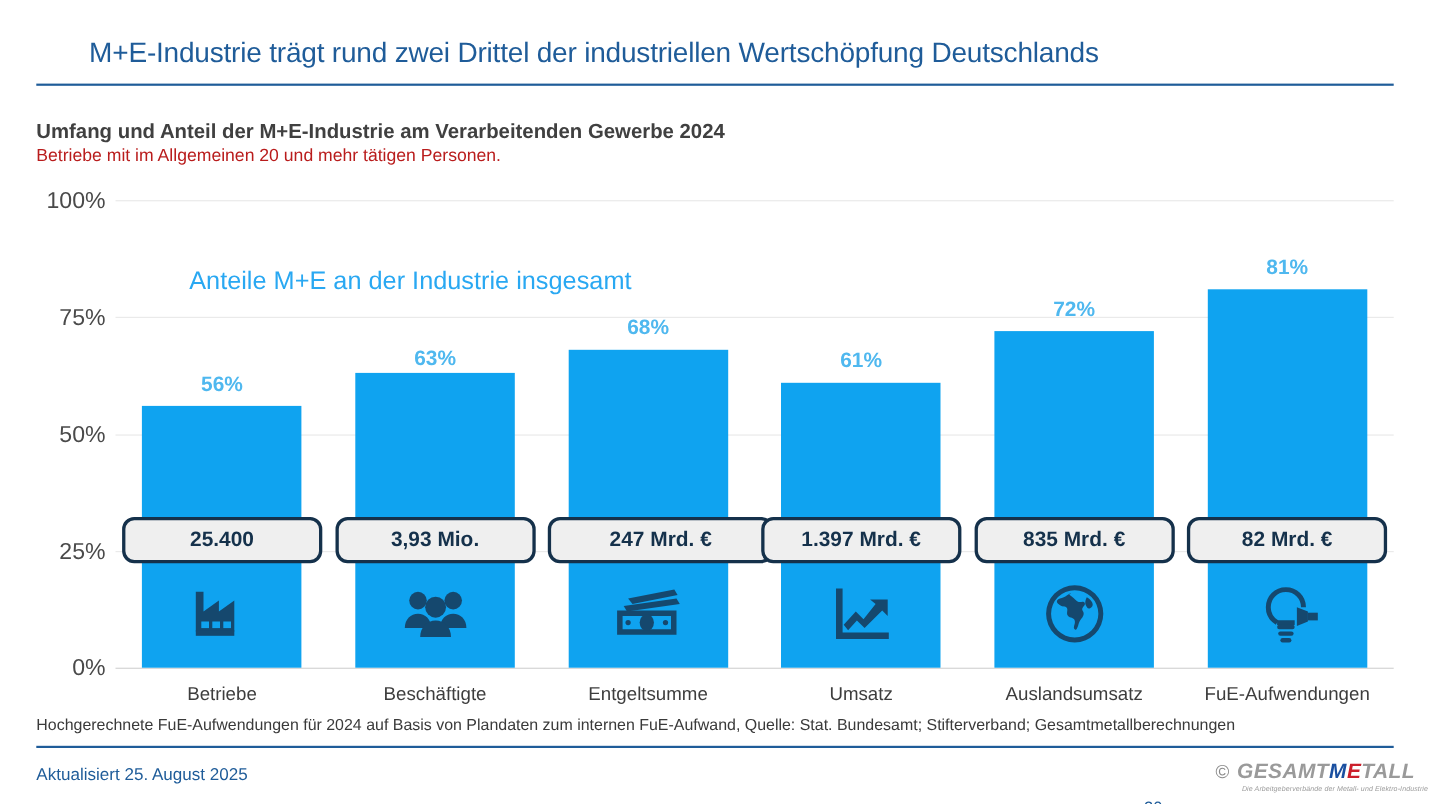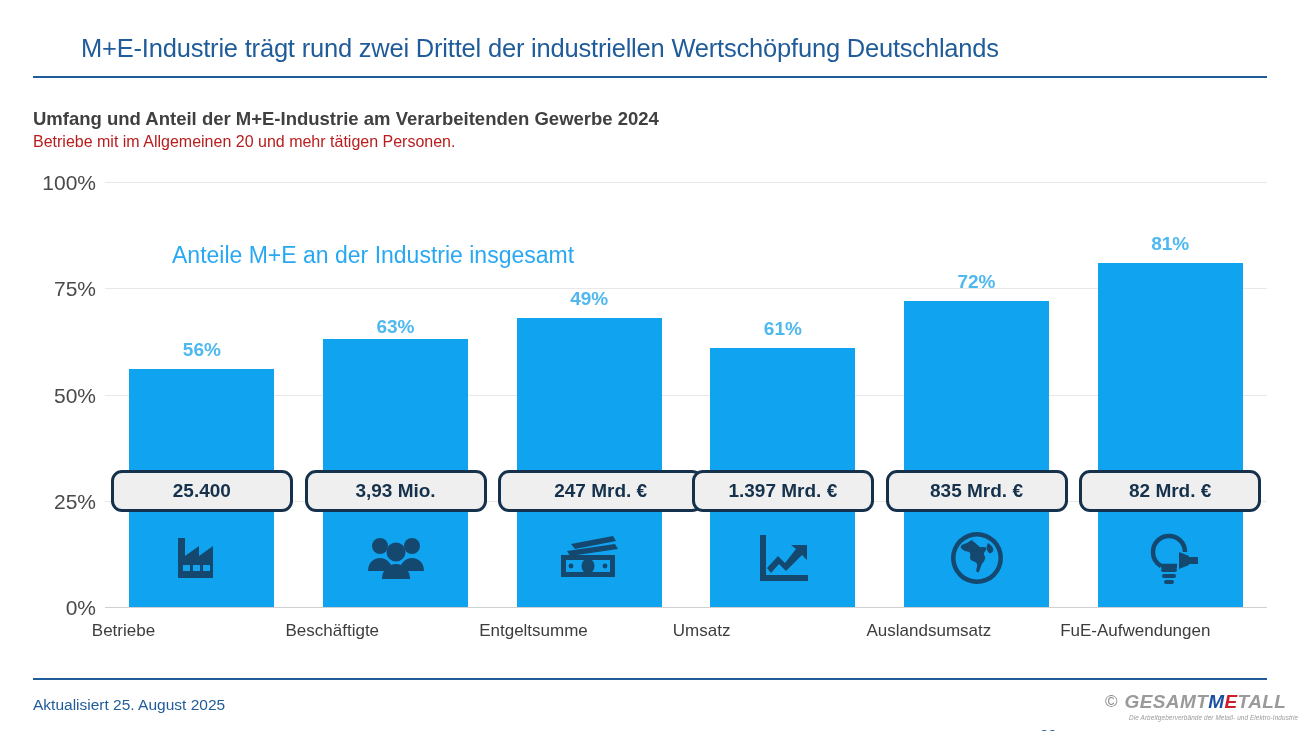--- a/index.html
+++ b/index.html
@@ -63,21 +63,21 @@
     background: #0FA3F0;
   }
   .bar-pct {
     position: absolute;
     font-size: 19px; font-weight: bold; color: #4FB8EF;
     text-align: center; white-space: nowrap;
   }
   .cat-label {
     position: absolute;
     font-size: 17px; color: #3d3d3d;
-    white-space: nowrap;
+    text-align: center; white-space: nowrap;
   }
 
   
   .pill {
     position: absolute; top: 470px; height: 42px;
     background: #efefef;
     border: 3px solid #15314B;
     border-radius: 11px;
     display: flex; align-items: center; justify-content: center;
     font-size: 19px; font-weight: bold; color: #15314B;
@@ -191,21 +191,21 @@
               <path d="M2 36c0-8 5.5-13 12-13s12 5 12 13z"></path>
       <circle cx="46" cy="11" r="8"></circle>
               <path d="M34 36c0-8 5.5-13 12-13s12 5 12 13z"></path>
       <circle cx="30" cy="17" r="9.5"></circle>
               <path d="M16 44c0-9 6.3-15 14-15s14 6 14 15z"></path>
     </g>
           </svg>
         </div>
         <div class="cat-label" style="left: 285.5px; width: 220px; top: 621px;">Beschäftigte</div>
         <div class="bar" style="left: 516.667px; top: 318px; width: 145px; height: 289px; background: rgb(15, 163, 240);"></div>
-        <div class="bar-pct" style="left: 529.167px; width: 120px; top: 288px; color: rgb(79, 184, 239);">49%</div>
+        <div class="bar-pct" style="left: 529.167px; width: 120px; top: 288px; color: rgb(79, 184, 239);">68%</div>
         <div class="pill" style="left: 498.167px; width: 205px;">247 Mrd. €</div>
         <div class="bar-icon" style="left: 549.167px; width: 80px;">
           <svg width="64" height="48" viewBox="0 0 64 48">
             <g fill="#15486E">
       <path d="M14 10 L56 2 l3 5 L18 15z"></path>
       <path d="M10 17 L58 10 l3 5 L13 22z"></path>
       <path d="M4 21h54v22H4z M9 26h44v12H9z" fill-rule="evenodd"></path>
       <ellipse cx="31" cy="32" rx="6.5" ry="7.5"></ellipse>
       <circle cx="14" cy="32" r="2.4"></circle>
               <circle cx="48" cy="32" r="2.4"></circle>
@@ -253,20 +253,21 @@
       <rect x="25" y="50" width="10" height="4" rx="2"></rect>
       <path d="M40 22 L50 26 v9 l-10 4 z"></path>
       <rect x="50" y="27" width="9" height="7"></rect>
     </g>
           </svg>
         </div>
         <div class="cat-label" style="left: 1060.17px; width: 220px; top: 621px;">FuE-Aufwendungen</div>
       </div>
   </div>
 
+  <div class="footnote">Hochgerechnete FuE-Aufwendungen für 2024 auf Basis von Plandaten zum internen FuE-Aufwand, Quelle: Stat. Bundesamt; Stifterverband; Gesamtmetallberechnungen</div>
   <div class="foot-rule"></div>
   <div class="foot-updated">Aktualisiert 25. August 2025</div>
   <div class="foot-page">20</div>
 
   <div class="logo">
     <div class="logo-row">
       <span class="logo-c">©</span>
       <span class="logo-word">
         <span class="lg-gray">GESAMT</span><span class="lg-blue">M</span><span class="lg-red">E</span><span class="lg-gray">TALL</span>
       </span>

